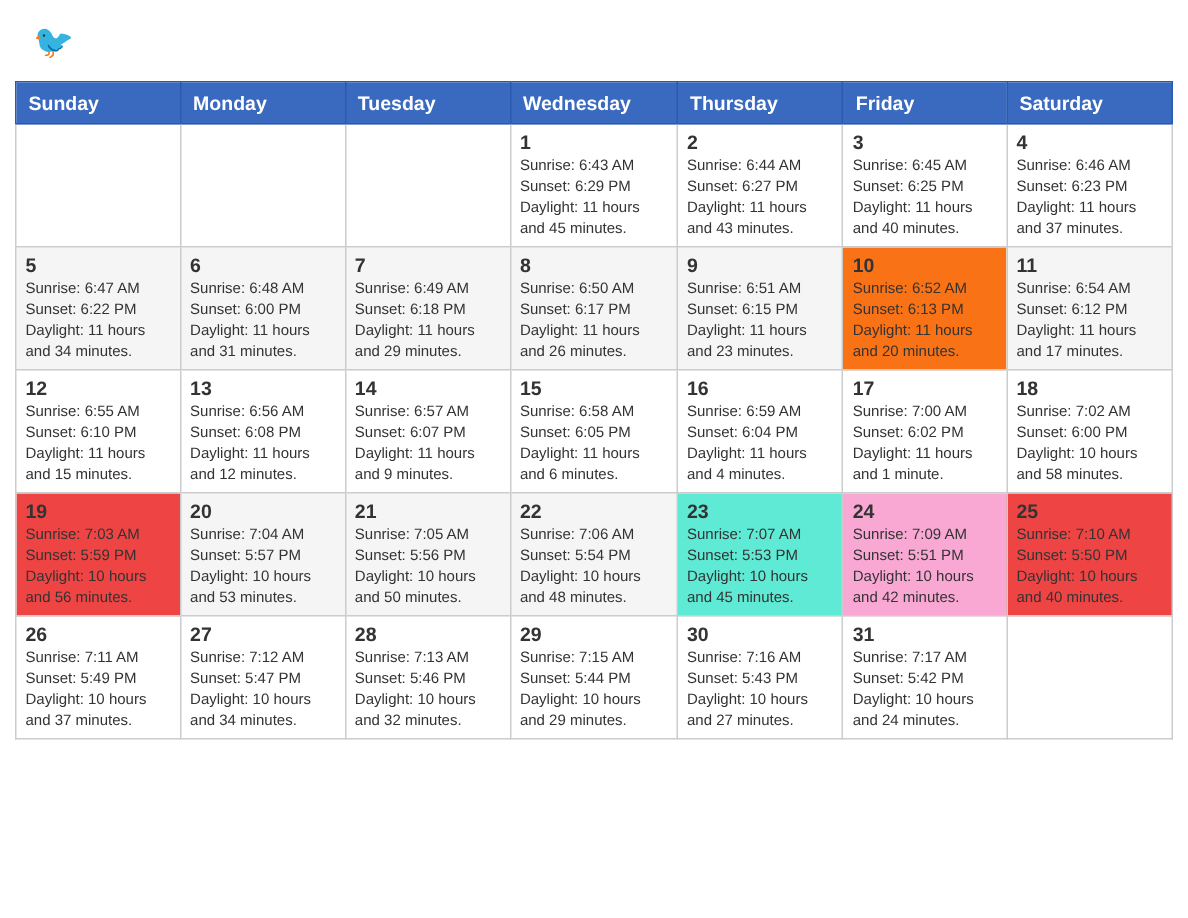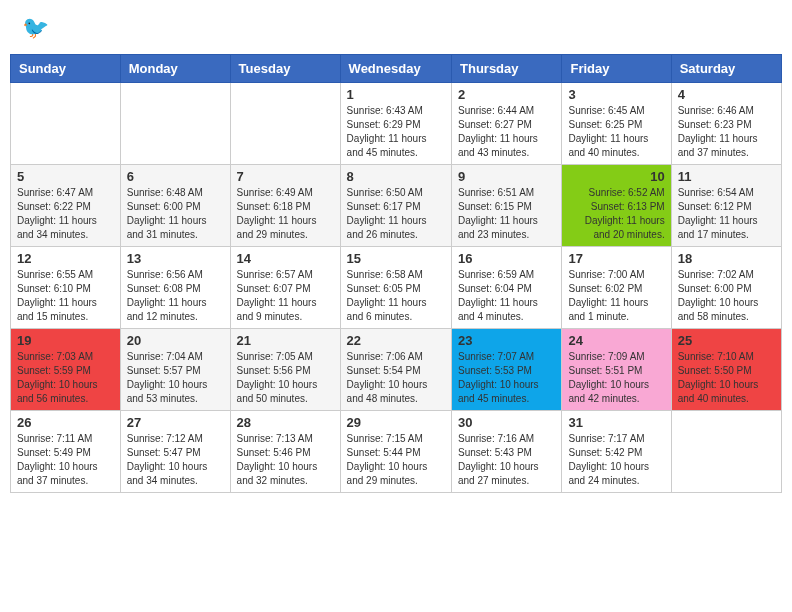--- a/index.html
+++ b/index.html
@@ -182,21 +182,21 @@
 Daylight: 11 hours
 and 26 minutes.</div>
         </td>
         <td style="background-color: rgb(245, 245, 245);">
           <span class="day-number">9</span>
           <div class="day-info" style="white-space: pre-line;">Sunrise: 6:51 AM
 Sunset: 6:15 PM
 Daylight: 11 hours
 and 23 minutes.</div>
         </td>
-        <td style="background-color: #84cc16; text-align: right;">
+        <td style="background-color: #f97316;">
           <span class="day-number">10</span>
           <div class="day-info" style="white-space: pre-line;">Sunrise: 6:52 AM
 Sunset: 6:13 PM
 Daylight: 11 hours
 and 20 minutes.</div>
         </td>
         <td style="background-color: rgb(245, 245, 245);">
           <span class="day-number">11</span>
           <div class="day-info" style="white-space: pre-line;">Sunrise: 6:54 AM
 Sunset: 6:12 PM
@@ -277,21 +277,21 @@
 Daylight: 10 hours
 and 50 minutes.</div>
         </td>
         <td style="background-color: rgb(245, 245, 245);">
           <span class="day-number">22</span>
           <div class="day-info" style="white-space: pre-line;">Sunrise: 7:06 AM
 Sunset: 5:54 PM
 Daylight: 10 hours
 and 48 minutes.</div>
         </td>
-        <td style="background-color: #0ea5e9;">
+        <td style="background-color: #5eead4;">
           <span class="day-number">23</span>
           <div class="day-info" style="white-space: pre-line;">Sunrise: 7:07 AM
 Sunset: 5:53 PM
 Daylight: 10 hours
 and 45 minutes.</div>
         </td>
         <td style="background-color: #f9a8d4; margin-top: 36px;">
           <span class="day-number">24</span>
           <div class="day-info" style="white-space: pre-line;">Sunrise: 7:09 AM
 Sunset: 5:51 PM

